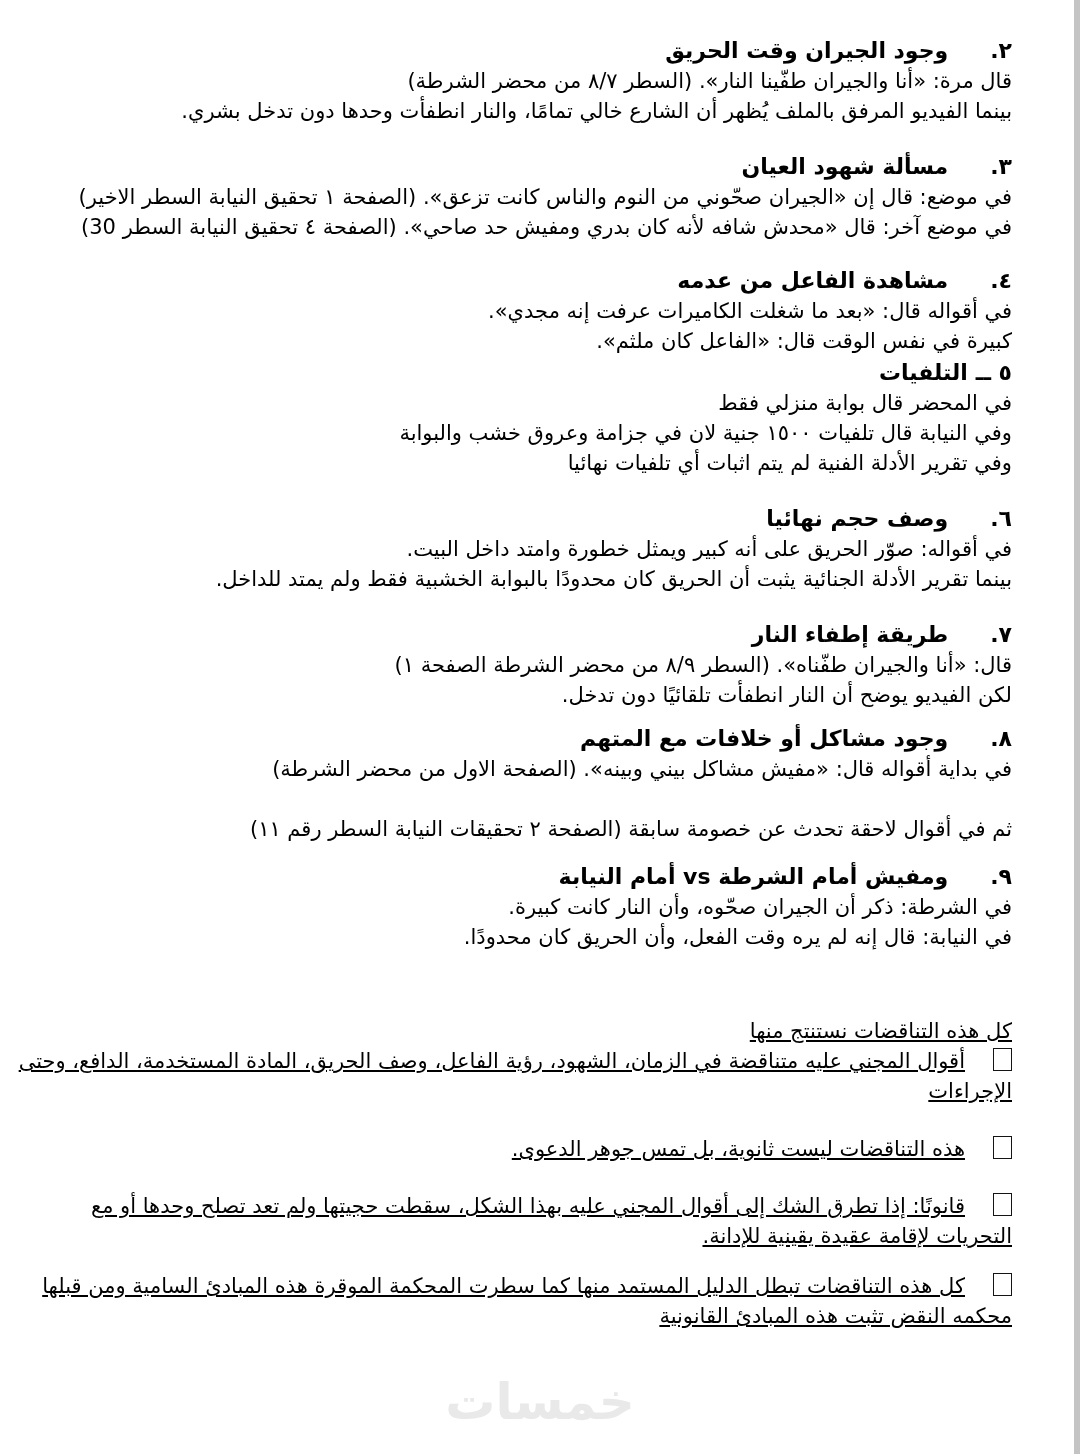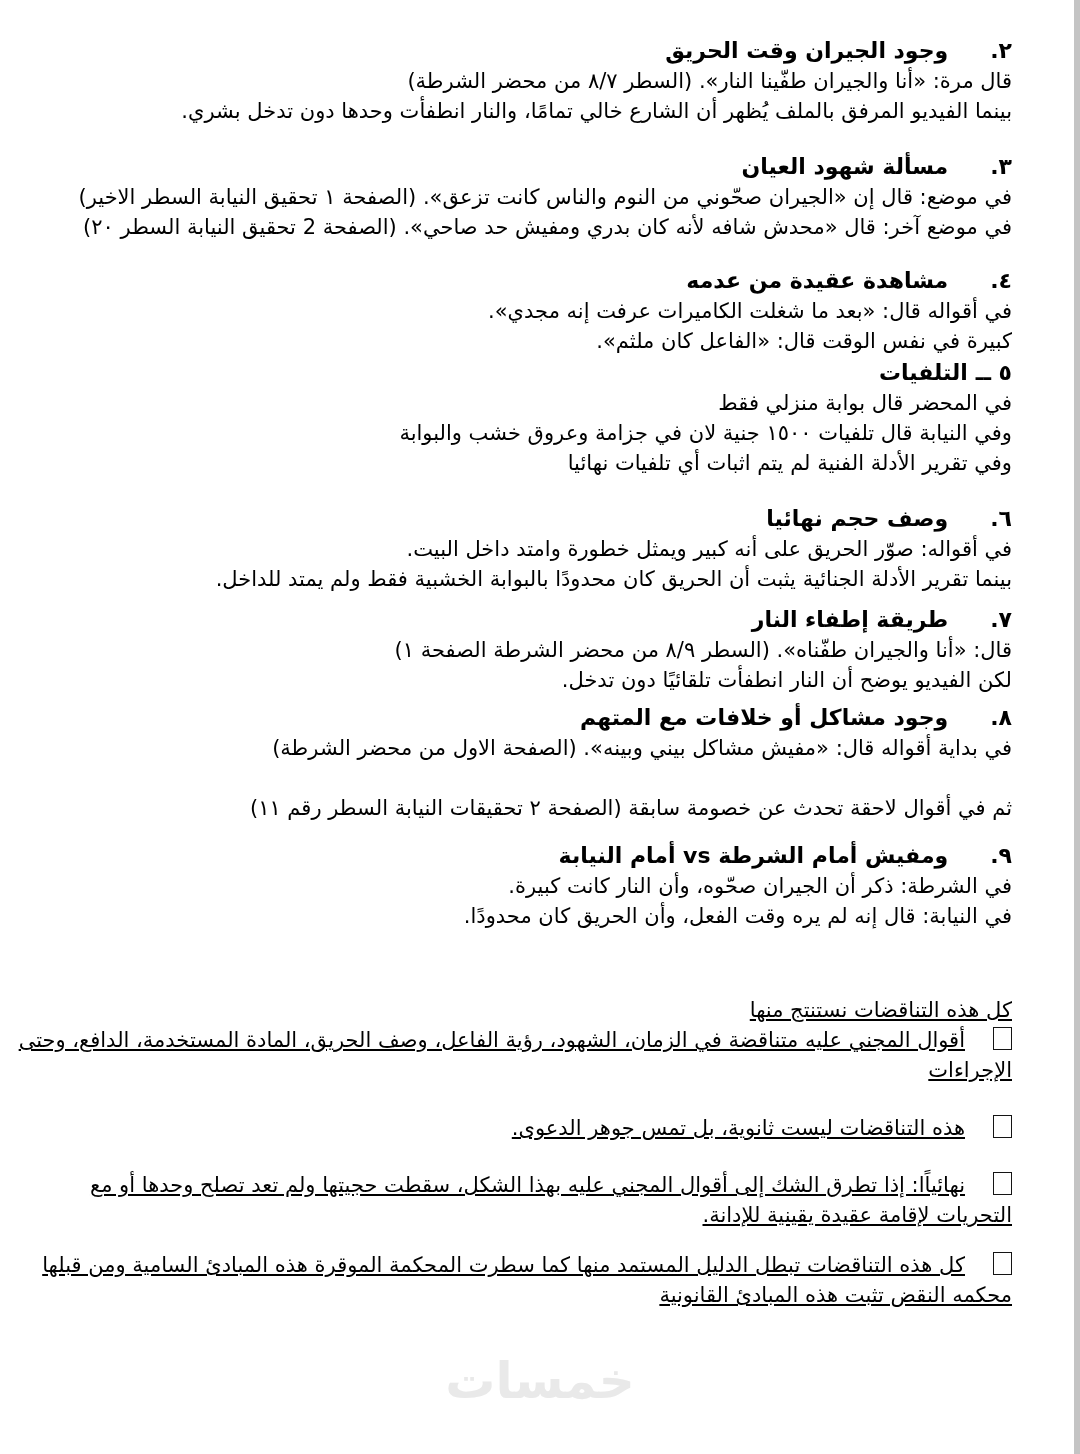--- a/index.html
+++ b/index.html
@@ -16,22 +16,22 @@
   .sec-head { margin:0; font-size:22px; font-weight:bold; line-height:30px; }
   .sec-head .num { display:inline-block; margin-left:42px; }
   .sec.sec-3 .sec-head .num { margin-left:8px; }
   .line { margin:0; font-size:21px; line-height:30px; min-height:30px; }
 
   .sec-0 { margin-top:0; }
   .sec-1 { margin-top:26px; }
   .sec-2 { margin-top:24px; }
   .sec-3 { margin-top:2px; }
   .sec-4 { margin-top:26px; }
-  .sec-5 { margin-top:11px; }
-  .sec-6 { margin-top:8px; }
+  .sec-5 { margin-top:26px; }
+  .sec-6 { margin-top:14px; }
   .sec-7 { margin-top:18px; }
 
   .conclusion { margin-top:64px;text-decoration:underline; }
   .bullet { margin:0; font-size:21px; line-height:30px; }
   .bullet-1 { margin-top:28px; }
   .bullet-2 { margin-top:27px; }
   .bullet-3 { margin-top:20px; }
   .tofu {
     display:inline-block; width:19px; height:23px;
     border:1.5px solid #141414; box-sizing:border-box;
@@ -49,24 +49,24 @@
 <div class="page">
   <main id="doc">
       <section class="sec sec-0">
         <h2 class="sec-head"><span class="num">٢.</span><span class="title">وجود الجيران وقت الحريق</span></h2>
         <p class="line">قال مرة: «أنا والجيران طفّينا النار».  (السطر ٨/٧ من محضر الشرطة)</p>
         <p class="line">بينما الفيديو المرفق بالملف يُظهر أن الشارع خالي تمامًا، والنار انطفأت وحدها دون تدخل بشري.</p>
       </section>
       <section class="sec sec-1">
         <h2 class="sec-head"><span class="num">٣.</span><span class="title">مسألة شهود العيان</span></h2>
         <p class="line">في موضع: قال إن «الجيران صحّوني من النوم والناس كانت تزعق». (الصفحة ١ تحقيق النيابة السطر الاخير)</p>
-        <p class="line">في موضع آخر: قال «محدش شافه لأنه كان بدري ومفيش حد صاحي». (الصفحة 2 تحقيق النيابة السطر ٢٠)</p>
+        <p class="line">في موضع آخر: قال «محدش شافه لأنه كان بدري ومفيش حد صاحي». (الصفحة ٤ تحقيق النيابة السطر 30)</p>
       </section>
       <section class="sec sec-2">
-        <h2 class="sec-head"><span class="num">٤.</span><span class="title">مشاهدة عقيدة من عدمه</span></h2>
+        <h2 class="sec-head"><span class="num">٤.</span><span class="title">مشاهدة الفاعل من عدمه</span></h2>
         <p class="line">في أقواله قال: «بعد ما شغلت الكاميرات عرفت إنه مجدي».</p>
         <p class="line">كبيرة في نفس الوقت قال: «الفاعل كان ملثم».</p>
       </section>
       <section class="sec sec-3">
         <h2 class="sec-head"><span class="num">٥ ــ</span><span class="title">التلفيات</span></h2>
         <p class="line">في المحضر قال بوابة منزلي فقط</p>
         <p class="line">وفي النيابة قال تلفيات ١٥٠٠ جنية لان في جزامة وعروق خشب والبوابة</p>
         <p class="line">وفي تقرير الأدلة الفنية لم يتم اثبات أي تلفيات نهائيا</p>
       </section>
       <section class="sec sec-4">
@@ -87,19 +87,19 @@
       </section>
       <section class="sec sec-7">
         <h2 class="sec-head"><span class="num">٩.</span><span class="title">ومفيش أمام الشرطة vs أمام النيابة</span></h2>
         <p class="line">في الشرطة: ذكر أن الجيران صحّوه، وأن النار كانت كبيرة.</p>
         <p class="line">في النيابة: قال إنه لم يره وقت الفعل، وأن الحريق كان محدودًا.</p>
       </section>
       <div class="conclusion">
         <p class="line">كل هذه التناقضات نستنتج منها</p>
         <p class="bullet bullet-0"><span class="tofu"></span><span>أقوال المجني عليه متناقضة في الزمان، الشهود، رؤية الفاعل، وصف الحريق، المادة المستخدمة، الدافع، وحتى الإجراءات</span></p>
         <p class="bullet bullet-1"><span class="tofu"></span><span>هذه التناقضات ليست ثانوية، بل تمس جوهر الدعوى.</span></p>
-        <p class="bullet bullet-2"><span class="tofu"></span><span>نهائياًا: إذا تطرق الشك إلى أقوال المجني عليه بهذا الشكل، سقطت حجيتها ولم تعد تصلح وحدها أو مع التحريات لإقامة عقيدة يقينية للإدانة.</span></p>
+        <p class="bullet bullet-2"><span class="tofu"></span><span>قانونًا: إذا تطرق الشك إلى أقوال المجني عليه بهذا الشكل، سقطت حجيتها ولم تعد تصلح وحدها أو مع التحريات لإقامة عقيدة يقينية للإدانة.</span></p>
         <p class="bullet bullet-3"><span class="tofu"></span><span>كل هذه التناقضات تبطل الدليل المستمد منها كما سطرت المحكمة الموقرة هذه المبادئ السامية ومن قبلها محكمه النقض تثبت هذه المبادئ القانونية</span></p>
       </div>
     </main>
   <div class="watermark">خمسات</div>
   <div class="edge-strip"></div>
 </div>
 
 </body></html>

